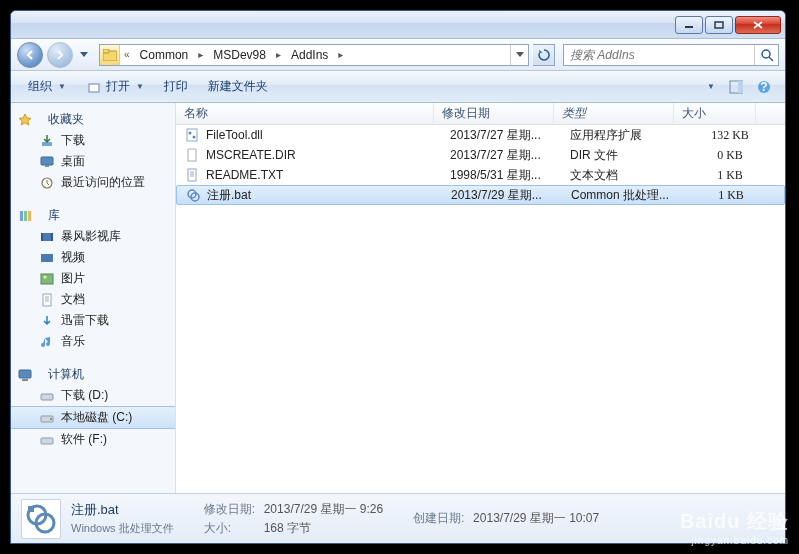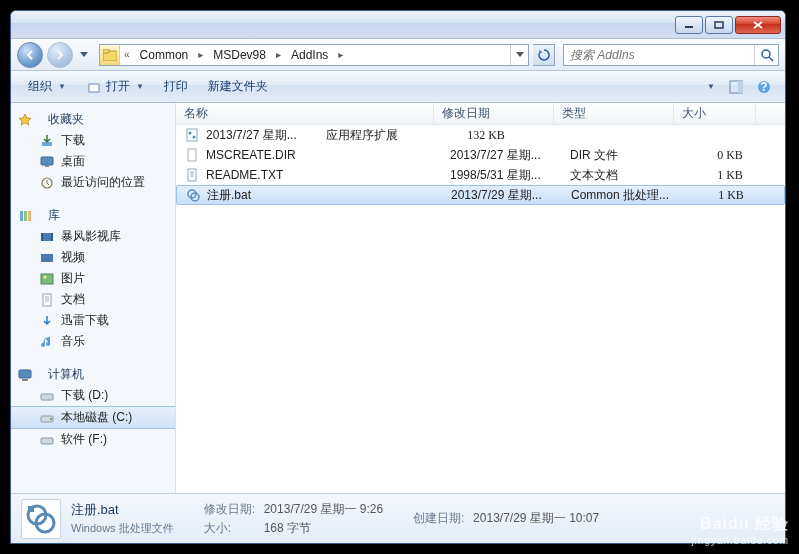--- a/index.html
+++ b/index.html
@@ -34,41 +34,41 @@
 .sghead { display: flex; align-items: center; gap: 15px; padding: 2px 6px; color: #1a395f; cursor: pointer; }
 .sgitems { }
 .sitem { display: flex; align-items: center; gap: 6px; padding: 2px 6px 2px 28px; color: #222; cursor: pointer; }
 .sitem.sel { background: linear-gradient(to bottom,#e5f0fb,#cde2f7); border: 1px solid #a2c3e8; border-left: none; border-right: none; }
 .ficon { width: 16px; height: 16px; display: flex; align-items: center; justify-content: center; flex-shrink: 0; }
 .content { flex: 1; display: flex; flex-direction: column; overflow: hidden; }
 .colhead { height: 22px; display: flex; align-items: center; border-bottom: 1px solid #e0e5eb; background: linear-gradient(to bottom,#fdfefe,#f0f3f7); }
 .col { padding: 0 8px; color: #3c5270; cursor: pointer; border-right: 1px solid #e5e9ee; height: 100%; display: flex; align-items: center; }
 .c-name { width: 258px; }
 .c-date { width: 120px; }
-.c-type { width: 120px; }
+.c-type { width: 120px; font-style: italic; }
 .c-size { width: 82px; justify-content: flex-start; }
 .rows { flex: 1; overflow: auto; }
 .row { height: 20px; display: flex; align-items: center; padding-left: 8px; }
 .row.sel { background: linear-gradient(to bottom,#e2effc,#c9e0f9); border: 1px solid #9ac1ea; border-radius: 2px; margin: 0 0px; }
 .row .ficon { margin-right: 6px; }
 .row .rc { white-space: nowrap; overflow: hidden; text-overflow: ellipsis; color: #222; }
 .rc-name { width: 244px; padding-right: 4px; }
 .rc-date { width: 120px; color: #555; }
 .rc-type { width: 120px; color: #555; }
 .rc-size { width: 80px; text-align: center; color: #555; font-family: Liberation Serif, serif; }
 .statusbar { height: 50px; background: linear-gradient(to bottom,#f3f7fc,#e3ecf7); border-top: 1px solid #c2d1e2; display: flex; align-items: center; padding: 4px 10px; gap: 10px; }
 .sb-icon { width: 40px; height: 40px; background: #fff; border: 1px solid #c8d4e3; border-radius: 2px; display: flex; align-items: center; justify-content: center; }
 .sb-text { display: flex; flex-direction: column; gap: 2px; }
 .sb-title { font-size: 13px; color: #1a395f; }
 .sb-sub { font-size: 11px; color: #6b7a8c; }
 .sb-meta { display: flex; flex-direction: column; gap: 2px; margin-left: 20px; font-size: 11px; color: #555; }
 .sb-meta span { display: flex; gap: 4px; }
 .sb-meta .k { color: #6b7a8c; text-align: right; width: 56px; }
 .watermark { position: absolute; right: 10px; bottom: 8px; color: rgba(255,255,255,0.72); font-family: Arial,sans-serif; text-align: right; pointer-events:none; }
-.watermark .big { font-size: 16px; font-weight: bold; letter-spacing: 1px; }
+.watermark .big { font-size: 20px; font-weight: bold; letter-spacing: 1px; }
 .watermark .small { font-size: 10px; letter-spacing: 1px; }
 .outer { position: relative; width: 799px; height: 554px; background: #000; }
 </style>
 </head>
 <body>
 <div class="outer">
 
 <div class="window">
 
   <div class="titlebar">
@@ -349,20 +349,21 @@
       </div>
       <div class="rows" id="rows">
             <div class="row">
               <span class="ficon">
                 <svg width="14" height="14">
                   <rect x="2" y="1" width="10" height="12" fill="#fff" stroke="#8aa8c8"></rect>
                   <circle cx="5" cy="5" r="1.5" fill="#5a8ab8"></circle>
                   <circle cx="9" cy="9" r="1.5" fill="#5a8ab8"></circle>
                 </svg>
               </span>
+              <span class="rc rc-name">FileTool.dll</span>
               <span class="rc rc-date">2013/7/27 星期...</span>
               <span class="rc rc-type">应用程序扩展</span>
               <span class="rc rc-size">132 KB</span>
             </div>
             <div class="row">
               <span class="ficon">
                 <svg width="14" height="14">
                   <rect x="3" y="1" width="8" height="12" fill="#fff" stroke="#aab"></rect>
                 </svg>
               </span>

